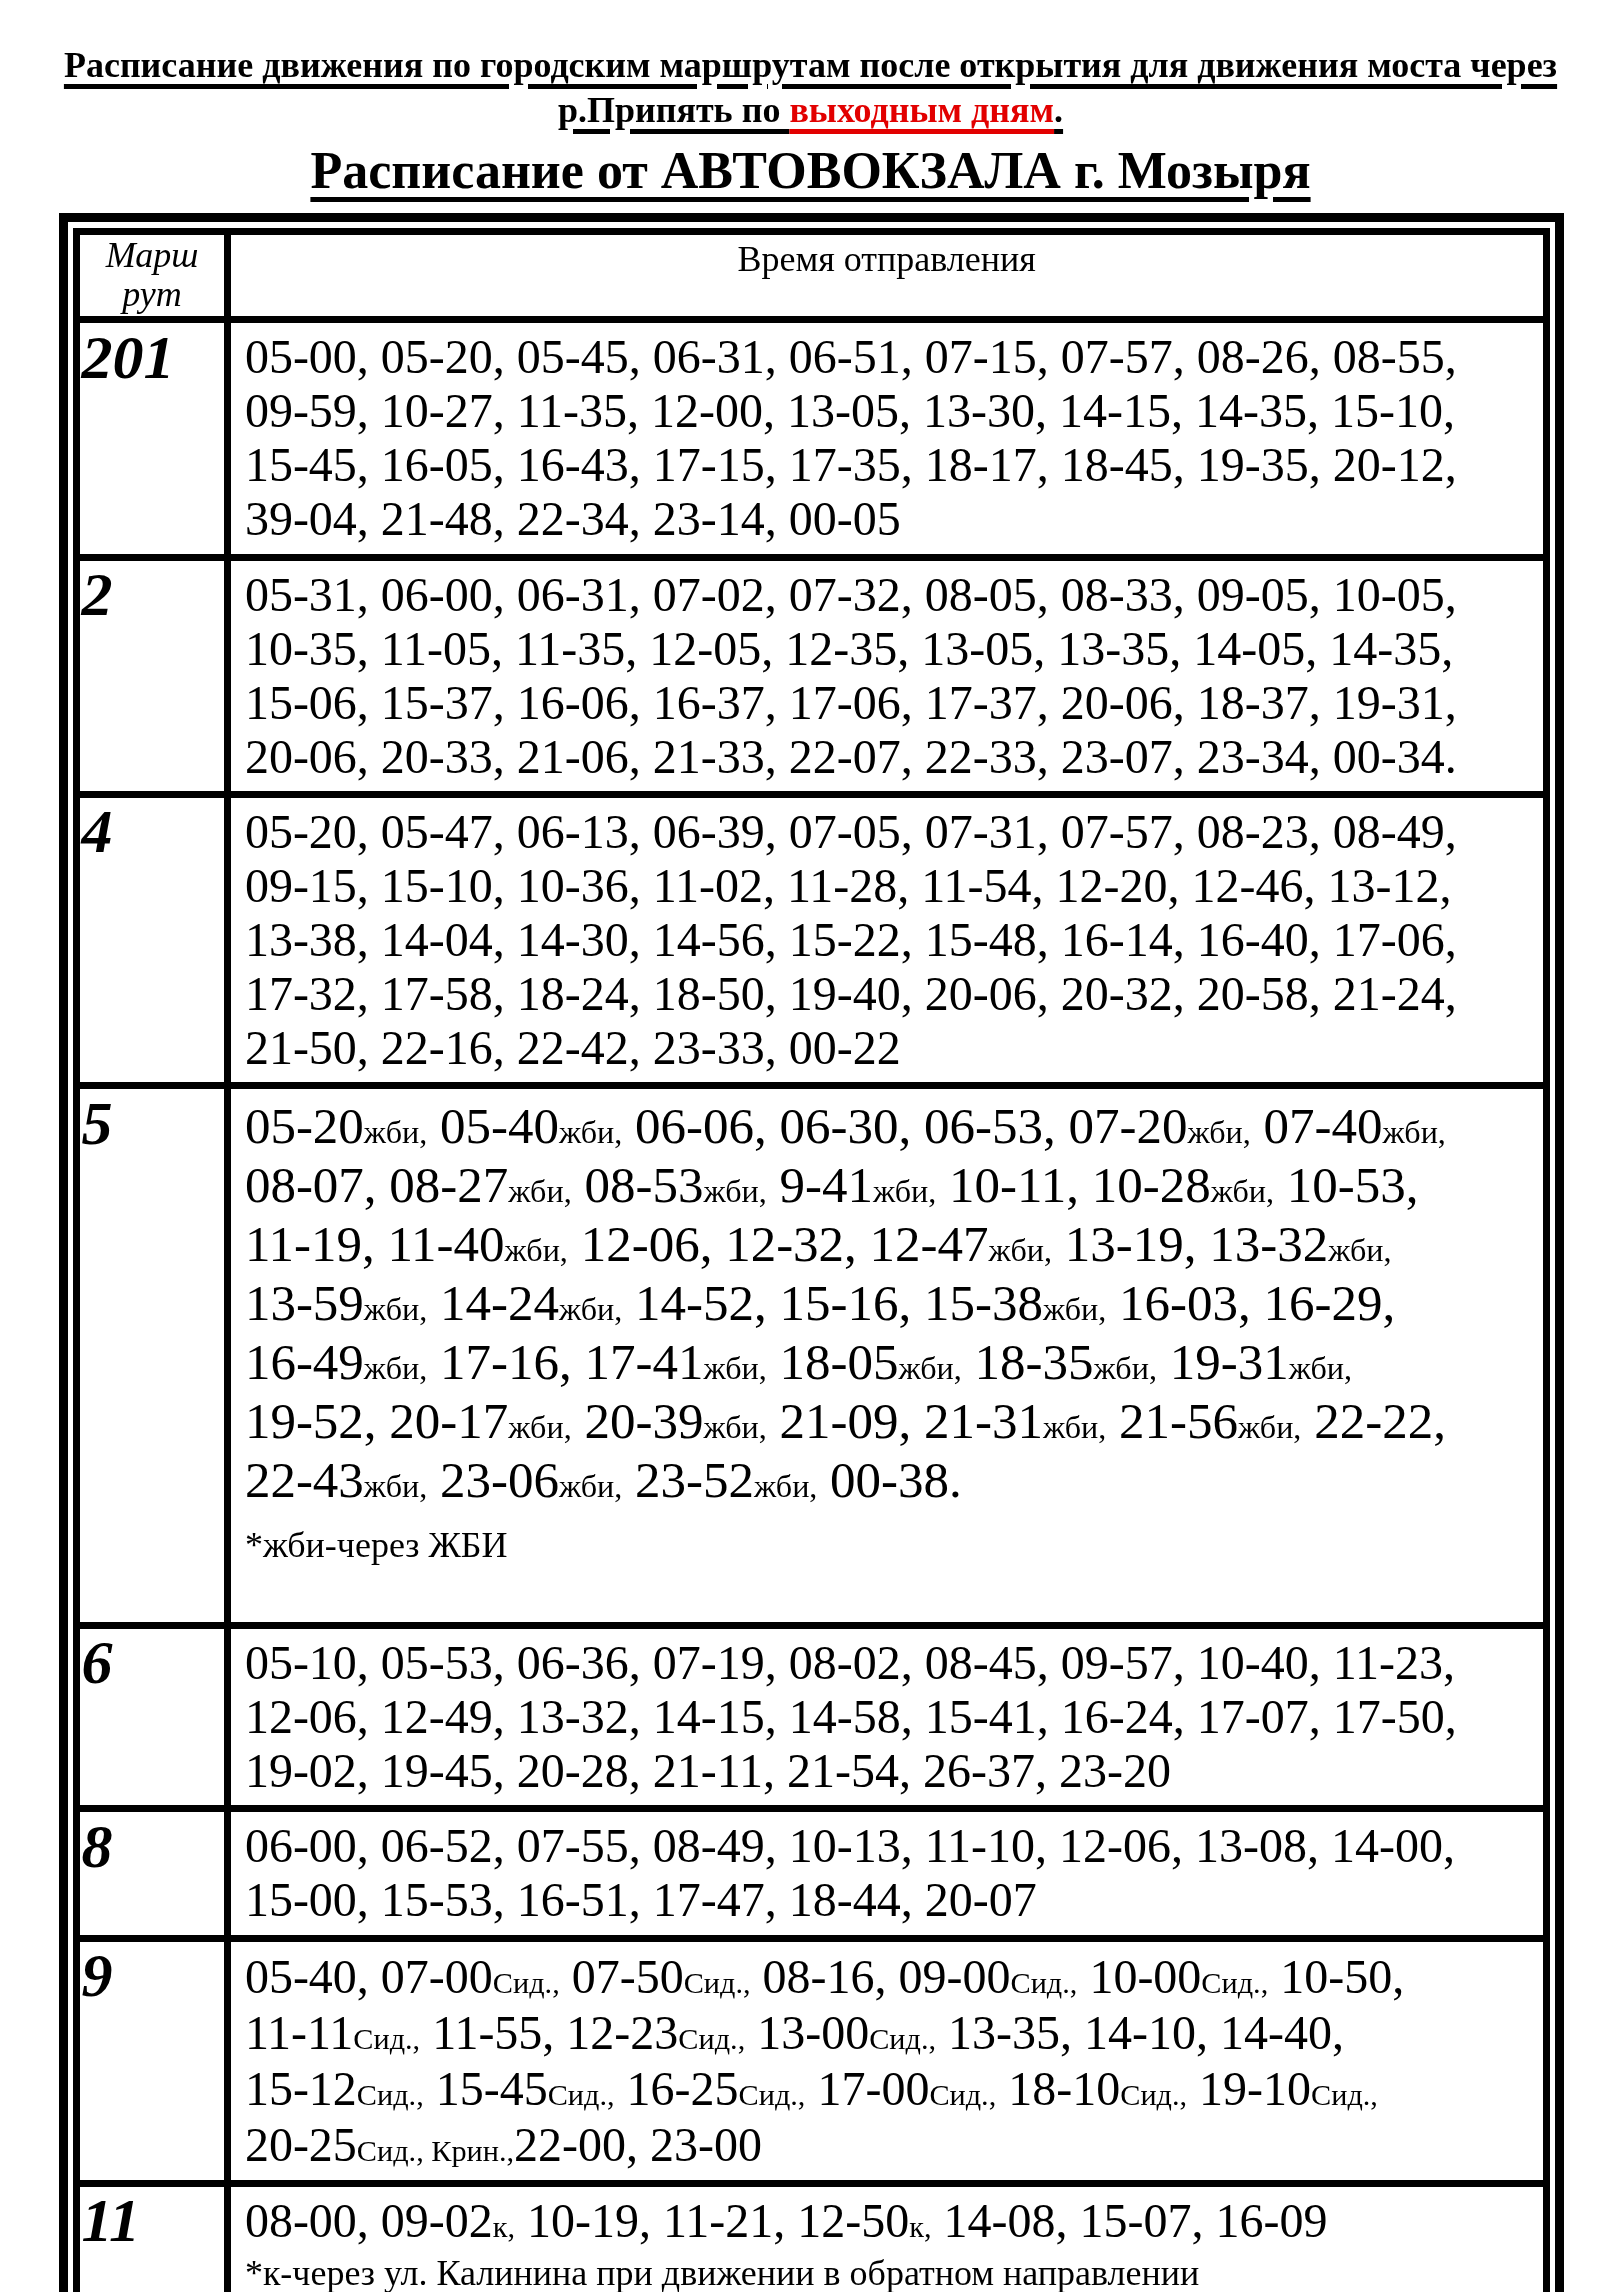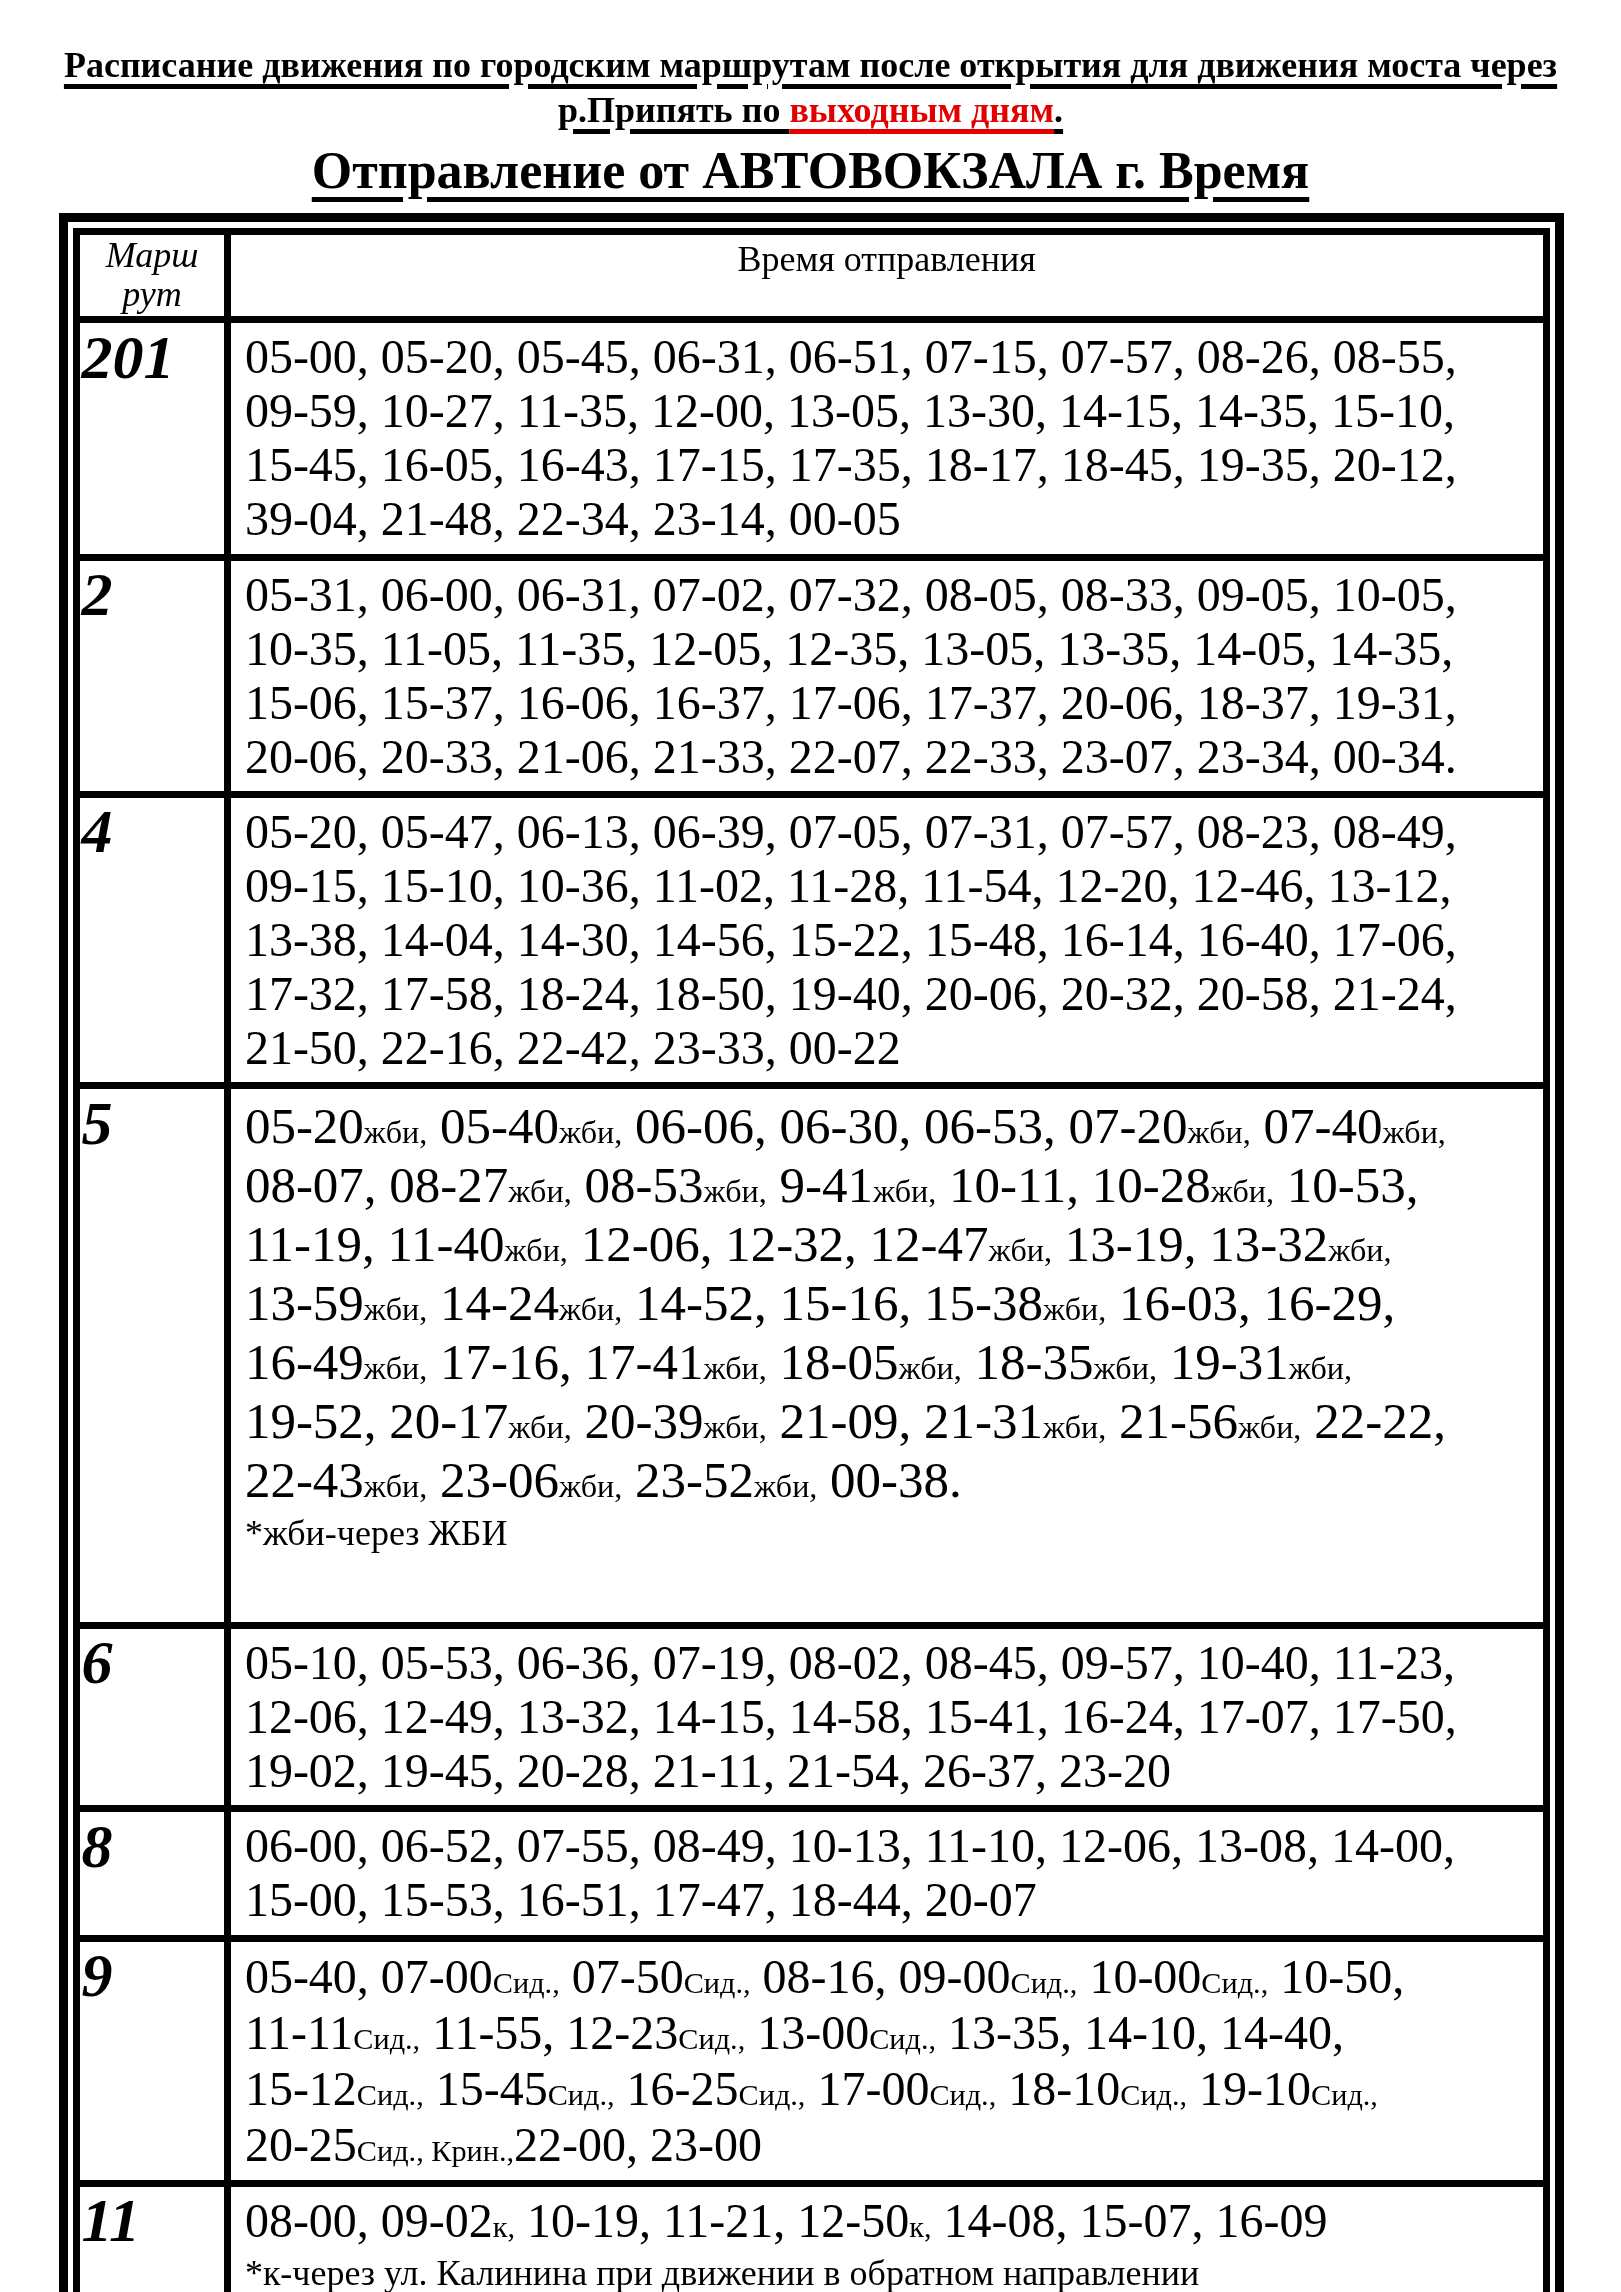--- a/index.html
+++ b/index.html
@@ -60,31 +60,31 @@
     font-style:italic;
   }
   td.times{
     font-size:48px;line-height:54px;
     padding:7.2px 7.2px 7.2px 14.3px;
   }
   .tline{white-space:nowrap;}
   .sub{font-size:0.63em;line-height:0;}
   .note{font-size:36px;line-height:47px;margin-top:1.8px;}
   tr.row-5 td.times{font-size:51px;line-height:59px;height:518px;}
-  tr.row-5 .note{margin-top:0;font-family:Liberation Serif, serif;}
+  tr.row-5 .note{margin-top:12px;font-family:Liberation Serif, serif;}
   tr.row-11 td.times{height:150px;}
   tr.row-9 td.times{line-height:56px;}
 </style>
 </head>
 <body>
 
 <div class="page-header">
   <div class="title-line"><span class="u">Расписание движения по городским маршрутам после открытия для движения моста через</span></div>
   <div class="title-line"><span><span class="u">р.Припять по </span><span class="u red">выходным дням</span><span class="u">.</span></span></div>
-  <div class="subtitle"><span class="u">Отправление от АВТОВОКЗАЛА г. Время</span></div>
+  <div class="subtitle"><span class="u">Расписание от АВТОВОКЗАЛА г. Мозыря</span></div>
 </div>
 
 <div class="table-frame">
   <table class="timetable">
     <thead>
       <tr>
         <th class="route-head">
           <div>Марш</div>
           <div>рут</div>
         </th>

